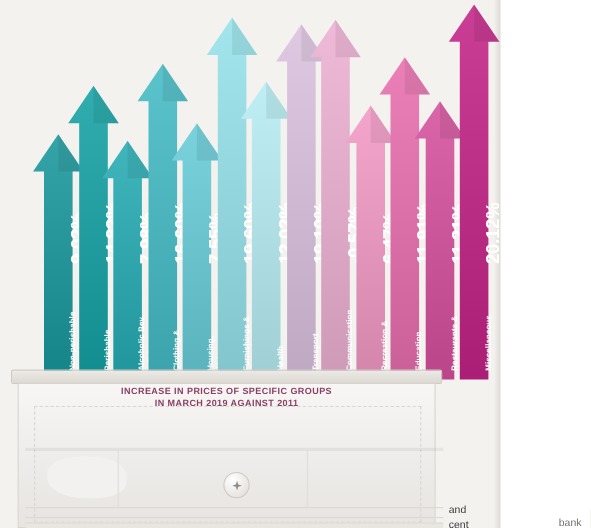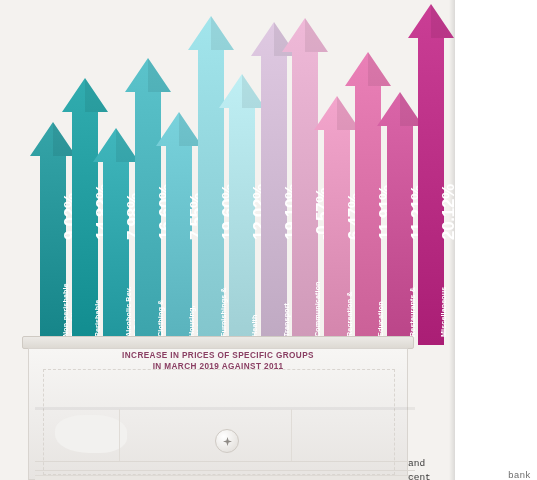--- a/index.html
+++ b/index.html
@@ -32,21 +32,21 @@
     letter-spacing:-0.3px;
   }
   .acat{
     font-size:7.2px;
     letter-spacing:0.1px;
     line-height:8px;
     font-weight:bold;
   }
 
   
-  #cabinet{position:absolute;left:22px;top:336px;width:392px;height:116px;}
+  #cabinet{position:absolute;left:10px;top:336px;width:392px;height:116px;}
   .cab-top{position:absolute;left:0;top:0;width:392px;height:13px;
     background:linear-gradient(to bottom,#eceae6,#ddd9d3);border:1px solid #cfcac3;box-sizing:border-box;border-radius:2px;}
   .cab-body{position:absolute;left:6px;top:12px;width:380px;height:132px;
     background:linear-gradient(to bottom,#f7f6f4 0%,#eeecea 55%,#e7e4e1 100%);
     border:1px solid #d8d4cf;box-sizing:border-box;}
   .cab-inner-line{position:absolute;left:14px;top:20px;width:352px;height:106px;border:1px dashed #d9d5d0;box-sizing:border-box;}
   .cab-title{position:absolute;left:0;top:14px;width:392px;text-align:center;
     color:#8a3f63;font-size:8.2px;font-weight:bold;letter-spacing:0.4px;line-height:11px;}
   .drawer-divider{position:absolute;background:#dcd8d3;}
   .dv1{left:6px;top:112px;width:380px;height:1px;}
@@ -55,21 +55,21 @@
   .dv-v2{left:262px;top:60px;width:1px;height:52px;background:#e0dcd7;}
   .cab-shade{position:absolute;left:6px;top:58px;width:380px;height:3px;background:rgba(0,0,0,0.05);}
   .blob{position:absolute;left:26px;top:66px;width:72px;height:38px;background:#f2f1ef;border-radius:40% 45% 38% 48%;}
   .knob{position:absolute;left:186px;top:80px;width:24px;height:24px;border-radius:50%;
     background:radial-gradient(circle at 35% 30%, #ffffff, #dedad5);border:1px solid #cfcac4;box-sizing:border-box;}
   .knob:after{content:"";position:absolute;left:7px;top:7px;width:9px;height:9px;
     background:#8e8a85;clip-path:polygon(50% 0,62% 38%,100% 50%,62% 62%,50% 100%,38% 62%,0 50%,38% 38%);}
   .cab-foot{position:absolute;left:6px;top:126px;width:380px;height:6px;background:#e9e6e2;border-top:1px solid #dedad5;}
 
   
-  .body-text{position:absolute;color:#3a3a3a;font-family:Liberation Mono, monospace;font-size:9.5px;}
+  .body-text{position:absolute;color:#3a3a3a;font-family:Liberation Sans, sans-serif;font-size:9.5px;}
   .bt-and{left:408px;top:458px;}
   .bt-cent{left:408px;top:472px;}
   .bt-blur{left:460px;top:470px;color:#6f6f6f;filter:blur(0.6px);font-size:9.5px;padding-left:48px;}
 </style>
 </head>
 <body>
 
 <div id="stage">
 
   <div class="page-right"></div>

